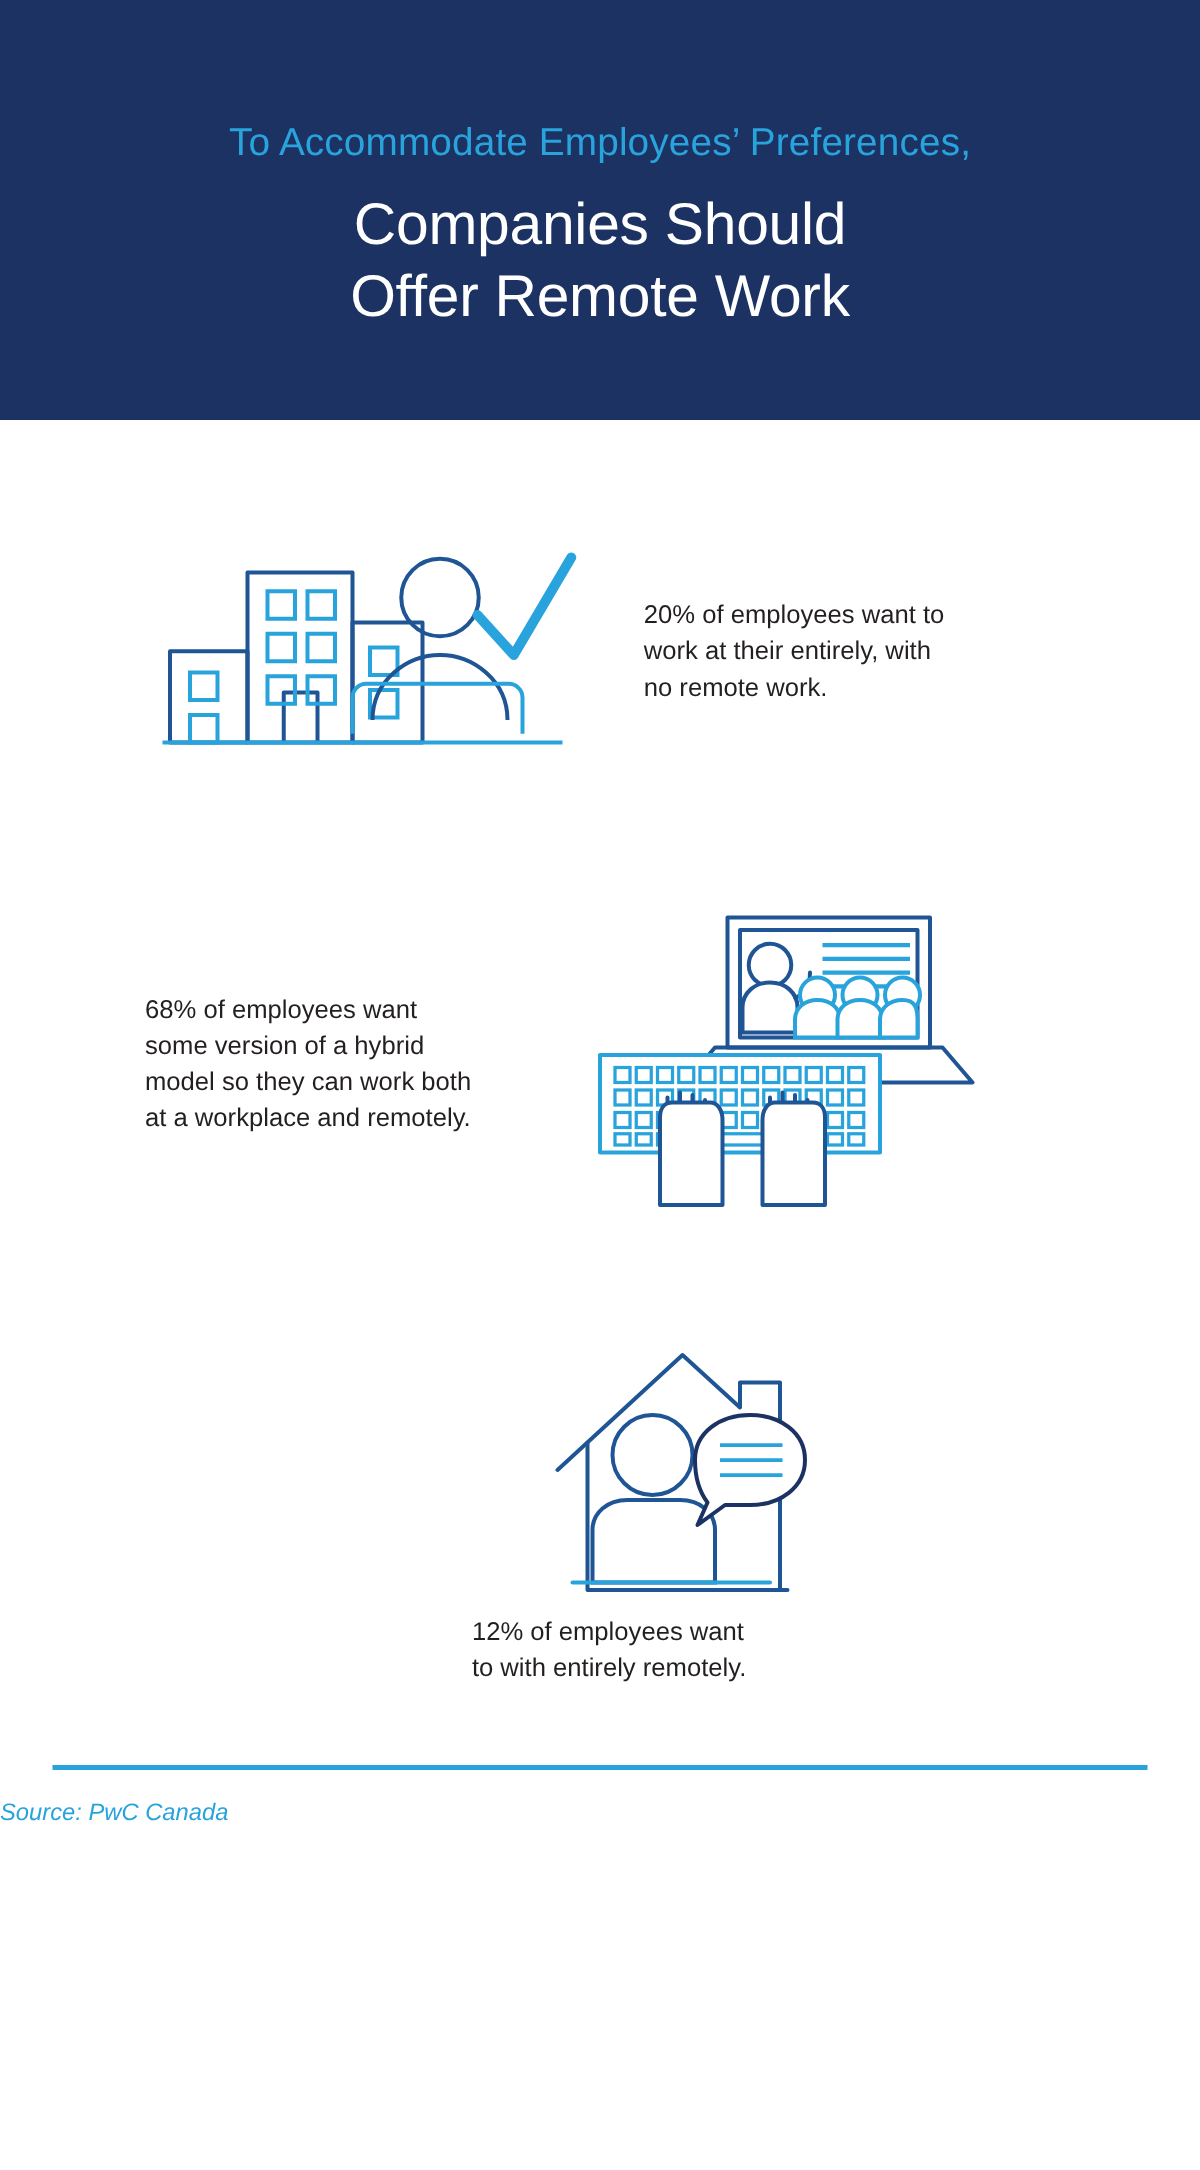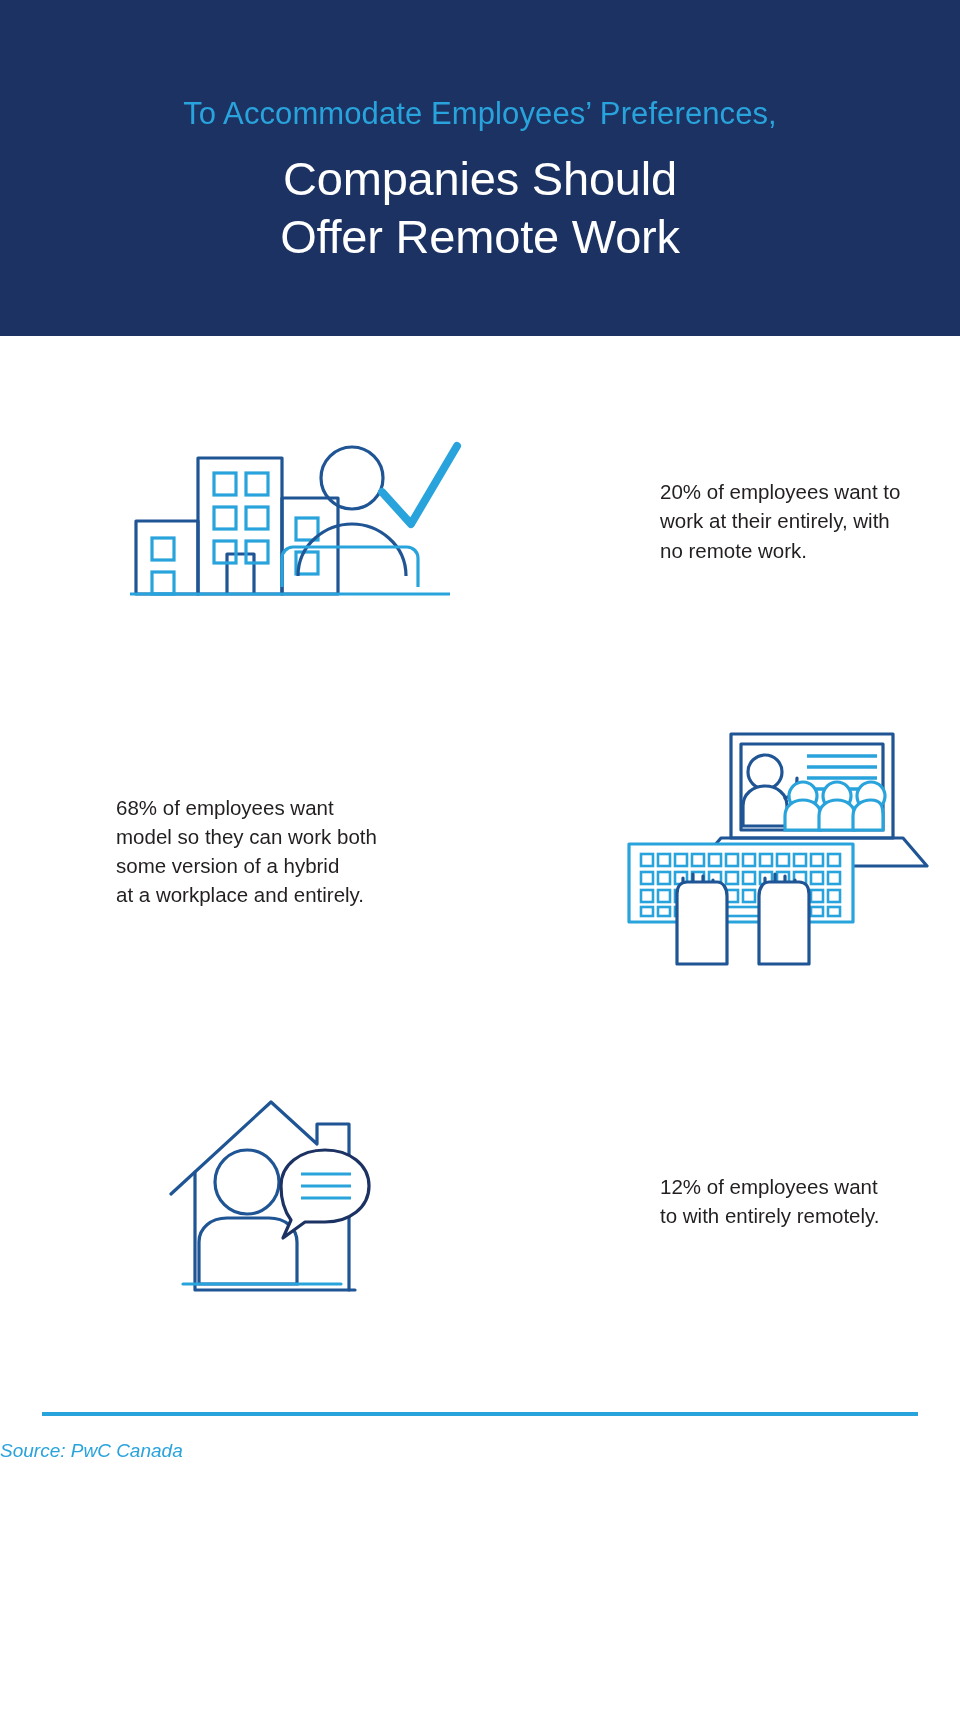--- a/index.html
+++ b/index.html
@@ -54,25 +54,24 @@
     left: 0; top: 336px;
     width: 960px;
     height: 1400px;
     background: #ffffff;
   }
 
   .row {
     position: absolute;
     display: flex;
     align-items: center;
-    justify-content: space-between;
   }
   .row-1 { left: 0; top: 70px;  width: 960px; height: 230px; }
   .row-2 { left: 0; top: 380px; width: 960px; height: 270px; }
-  .row-3 { left: 0; top: 740px; width: 960px; height: 250px; }
+  .row-3 { left: 0; top: 740px; width: 960px; height: 250px; flex-direction: column; }
 
   .art {
     flex: 0 0 auto;
     display: flex;
     align-items: center;
     justify-content: center;
   }
   .caption {
     flex: 0 0 auto;
     color: #231f20;
@@ -169,23 +168,23 @@
       <div class="caption">
         <p>20% of employees want to</p>
         <p>work at their entirely, with</p>
         <p>no remote work.</p>
       </div>
     </div>
 
     <div class="row row-2">
       <div class="caption">
         <p>68% of employees want</p>
+        <p>some version of a hybrid</p>
         <p>model so they can work both</p>
-        <p>some version of a hybrid</p>
-        <p>at a workplace and entirely.</p>
+        <p>at a workplace and remotely.</p>
       </div>
       <div class="art">
         <svg width="310" height="250" viewBox="0 0 310 250" fill="none">
 
           <g stroke="#1f5594" stroke-width="3.2" fill="#ffffff" stroke-linejoin="round">
             <path d="M106 8 L268 8 L268 112 L106 112 Z"></path>
             <path d="M116 18 L258 18 L258 104 L116 104 Z"></path>
           </g>
 
           <g stroke="#1f5594" stroke-width="3.2" fill="none" stroke-linejoin="round">

